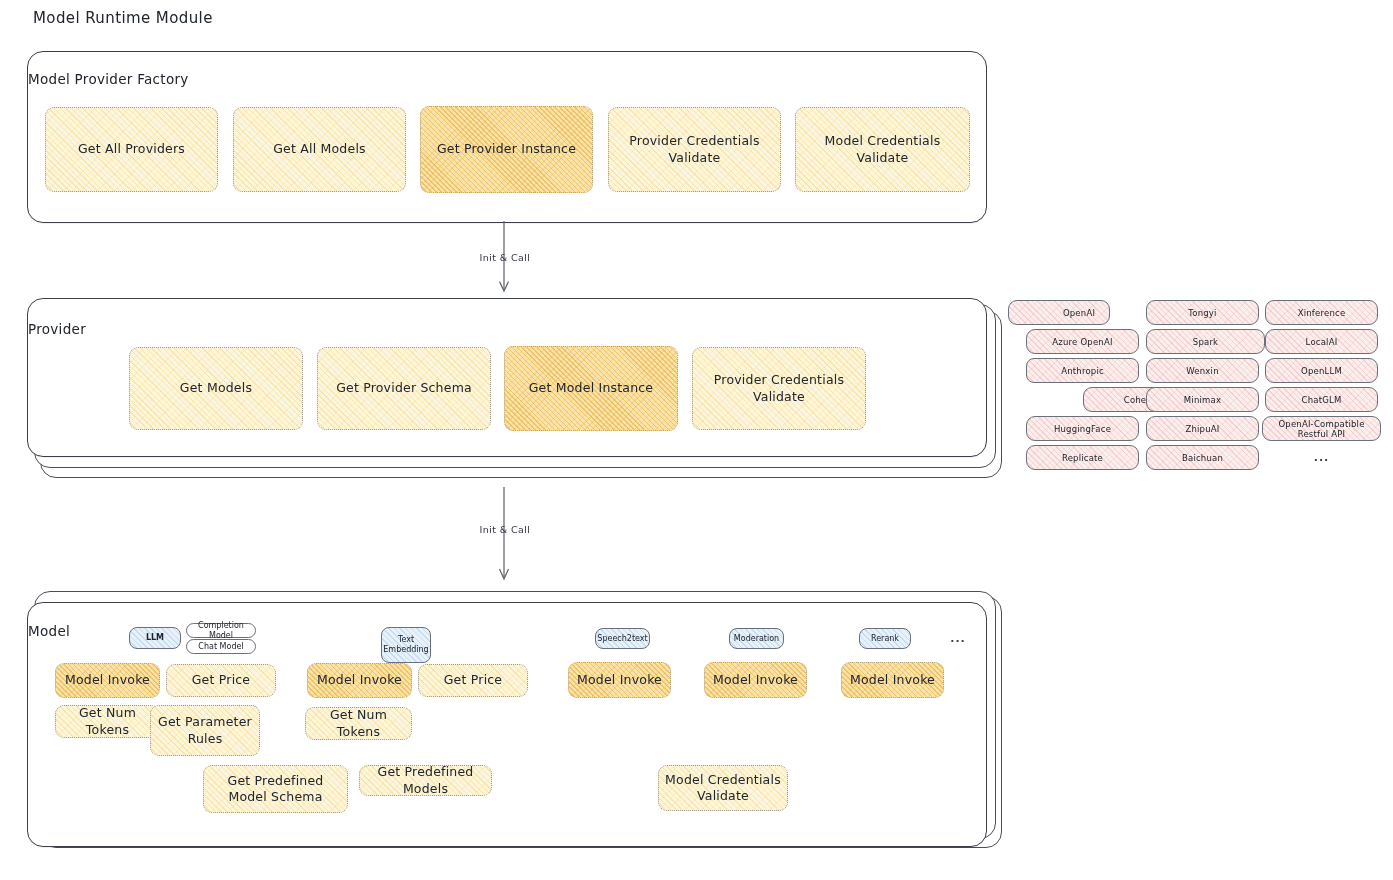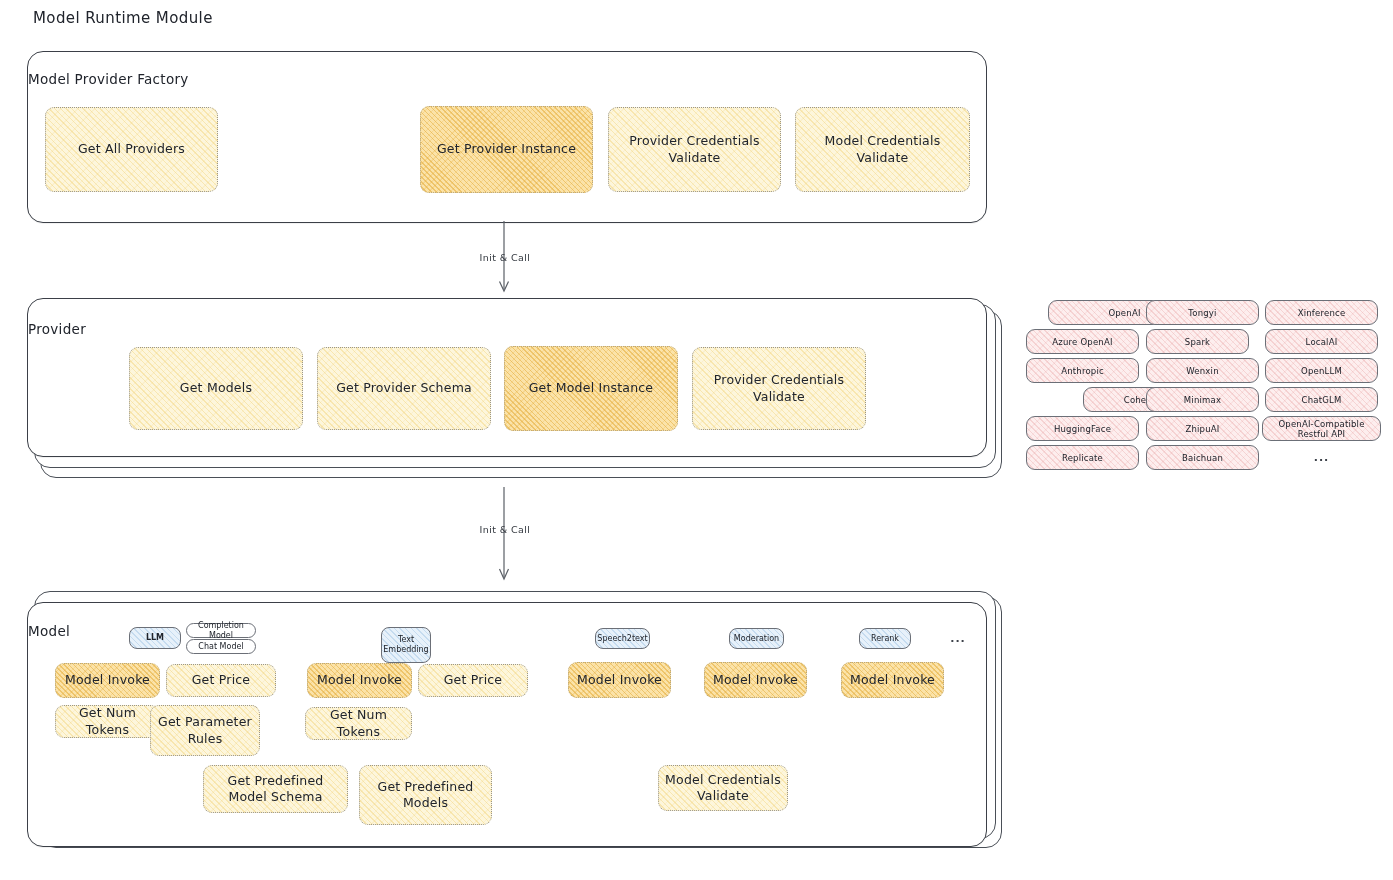--- a/index.html
+++ b/index.html
@@ -113,49 +113,50 @@
 <body>
 
 <div class="canvas">
 
   <div id="page-title">Model Runtime Module</div>
 
   <div class="container" style="left:27px;top:51px;width:958px;height:170px;">
     <div class="ctitle" style="top:19px;">Model Provider Factory</div>
   </div>
   <div class="cell fill-cream" style="left:45px;top:107px;width:173px;height:85px;">Get All Providers</div>
+  <div class="cell fill-cream" style="left:233px;top:107px;width:173px;height:85px;">Get All Models</div>
   <div class="cell fill-amber" style="left:420px;top:106px;width:173px;height:87px;">Get Provider Instance</div>
   <div class="cell fill-cream" style="left:608px;top:107px;width:173px;height:85px;">Provider Credentials Validate</div>
   <div class="cell fill-cream" style="left:795px;top:107px;width:175px;height:85px;">Model Credentials Validate</div>
 
   <svg class="arrow" style="left:495px;top:221px;width:20px;height:76px;" viewBox="0 0 20 76">
     <line x1="9" y1="0" x2="9" y2="68"></line>
     <path d="M4.5 60.5 L9 70 L13.5 60.5"></path>
   </svg>
   <div class="arrow-label" style="left:455px;top:252px;width:100px;">Init &amp; Call</div>
 
   <div class="stack-layer" style="left:40px;top:310px;width:960px;height:166px;"></div>
   <div class="stack-layer" style="left:34px;top:304px;width:960px;height:162px;"></div>
   <div class="container" style="left:27px;top:298px;width:958px;height:157px;">
     <div class="ctitle" style="top:22px;">Provider</div>
   </div>
   <div class="cell fill-cream" style="left:129px;top:347px;width:174px;height:83px;">Get Models</div>
   <div class="cell fill-cream" style="left:317px;top:347px;width:174px;height:83px;">Get Provider Schema</div>
   <div class="cell fill-amber" style="left:504px;top:346px;width:174px;height:85px;">Get Model Instance</div>
   <div class="cell fill-cream" style="left:692px;top:347px;width:174px;height:83px;">Provider Credentials Validate</div>
 
-  <div class="chip fill-pink" style="left:1048px;top:300px;width:113px;height:25px;padding-left:44px;">OpenAI</div>
+  <div class="chip fill-pink" style="left:1008px;top:300px;width:102px;height:25px;padding-left:44px;">OpenAI</div>
   <div class="chip fill-pink" style="left:1026px;top:329px;width:113px;height:25px;">Azure OpenAI</div>
   <div class="chip fill-pink" style="left:1026px;top:358px;width:113px;height:25px;border-radius:8px;">Anthropic</div>
   <div class="chip fill-pink" style="left:1083px;top:387px;width:113px;height:25px;">Cohere</div>
   <div class="chip fill-pink" style="left:1026px;top:416px;width:113px;height:25px;">HuggingFace</div>
   <div class="chip fill-pink" style="left:1026px;top:445px;width:113px;height:25px;">Replicate</div>
 
   <div class="chip fill-pink" style="left:1146px;top:300px;width:113px;height:25px;">Tongyi</div>
-  <div class="chip fill-pink" style="left:1146px;top:329px;width:103px;height:25px;">Spark</div>
+  <div class="chip fill-pink" style="left:1146px;top:329px;width:119px;height:25px;">Spark</div>
   <div class="chip fill-pink" style="left:1146px;top:358px;width:113px;height:25px;">Wenxin</div>
   <div class="chip fill-pink" style="left:1146px;top:387px;width:113px;height:25px;">Minimax</div>
   <div class="chip fill-pink" style="left:1146px;top:416px;width:113px;height:25px;">ZhipuAI</div>
   <div class="chip fill-pink" style="left:1146px;top:445px;width:113px;height:25px;">Baichuan</div>
 
   <div class="chip fill-pink" style="left:1265px;top:300px;width:113px;height:25px;">Xinference</div>
   <div class="chip fill-pink" style="left:1265px;top:329px;width:113px;height:25px;">LocalAI</div>
   <div class="chip fill-pink" style="left:1265px;top:358px;width:113px;height:25px;">OpenLLM</div>
   <div class="chip fill-pink" style="left:1265px;top:387px;width:113px;height:25px;">ChatGLM</div>
   <div class="chip fill-pink" style="left:1262px;top:416px;width:119px;height:25px;">OpenAI-Compatible Restful API</div>
@@ -192,16 +193,16 @@
 
   <div class="badge fill-blue" style="left:729px;top:628px;width:55px;height:21px;">Moderation</div>
   <div class="cell fill-amber" style="left:704px;top:662px;width:103px;height:36px;">Model Invoke</div>
 
   <div class="badge fill-blue" style="left:859px;top:628px;width:52px;height:21px;">Rerank</div>
   <div class="cell fill-amber" style="left:841px;top:662px;width:103px;height:36px;">Model Invoke</div>
 
   <div class="ellipsis" style="left:945px;top:628px;width:26px;height:21px;">...</div>
 
   <div class="cell fill-cream" style="left:203px;top:765px;width:145px;height:48px;">Get Predefined Model Schema</div>
-  <div class="cell fill-cream" style="left:359px;top:765px;width:133px;height:60px;">Get Predefined Models</div>
+  <div class="cell fill-cream" style="left:359px;top:765px;width:133px;height:31px;">Get Predefined Models</div>
   <div class="cell fill-cream" style="left:658px;top:765px;width:130px;height:46px;">Model Credentials Validate</div>
 
 </div>
 
 </body></html>

